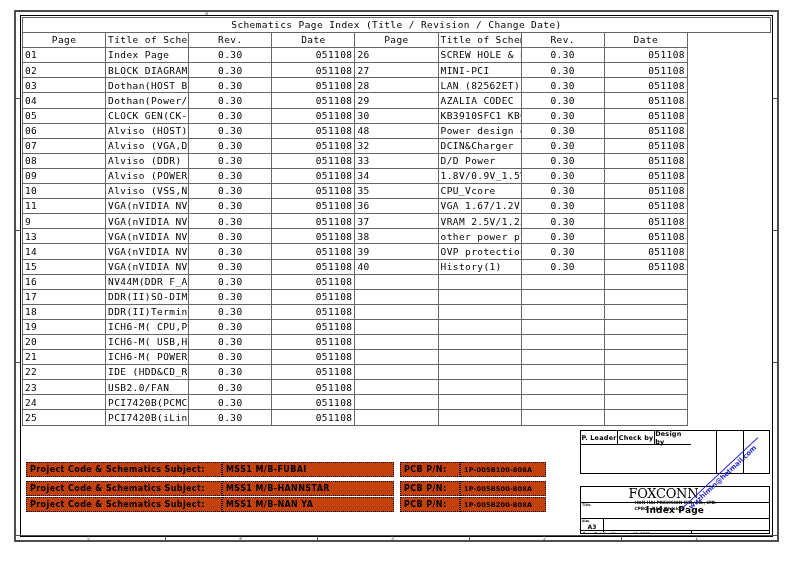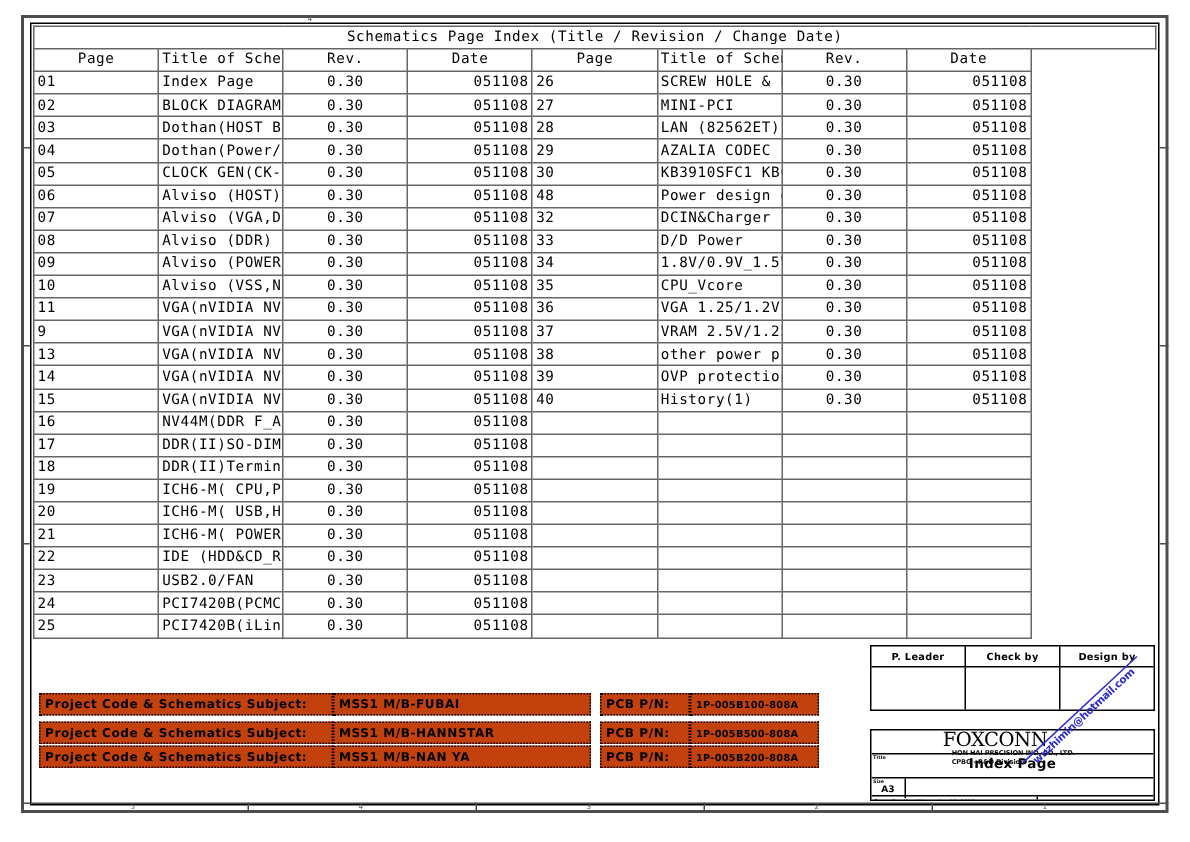--- a/index.html
+++ b/index.html
@@ -86,21 +86,21 @@
   }
   .p-lbl{width:196px;}
   .p-val{width:172px;}
   .p-pcb{width:60px;margin-left:6px;}
   .p-pn{width:86px;font-size:6.5px;letter-spacing:0.2px;font-weight:bold;}
 
   
   #approvals{
     position:absolute;left:580px;top:430px;width:190px;height:44px;
     border:1px solid #000;box-sizing:border-box;
-    display:flex;flex-direction:column;
+    display:flex;flex-direction:row;
   }
   #approvals .ap-head{display:flex;height:14px;}
   #approvals .ap-body{display:flex;flex:1;}
   .ap-cell{
     flex:1;border-right:1px solid #000;
     display:flex;align-items:center;justify-content:center;
     font-size:6.5px;font-weight:bold;
     font-family:"DejaVu Sans","Liberation Sans",sans-serif;
     letter-spacing:0.2px;
   }
@@ -325,21 +325,21 @@
           <td class="c-title">CPU_Vcore</td>
           <td class="c-rev">0.30</td>
           <td class="c-date">051108</td>
         </tr>
         <tr>
           <td class="c-page">11</td>
           <td class="c-title">VGA(nVIDIA NV44M) 1/5</td>
           <td class="c-rev">0.30</td>
           <td class="c-date">051108</td>
           <td class="c-page sep">36</td>
-          <td class="c-title">VGA 1.25/1.2V</td>
+          <td class="c-title">VGA 1.67/1.2V</td>
           <td class="c-rev">0.30</td>
           <td class="c-date">051108</td>
         </tr>
         <tr>
           <td class="c-page">9</td>
           <td class="c-title">VGA(nVIDIA NV44M) 2/5</td>
           <td class="c-rev">0.30</td>
           <td class="c-date">051108</td>
           <td class="c-page sep">37</td>
           <td class="c-title">VRAM 2.5V/1.25V</td>

